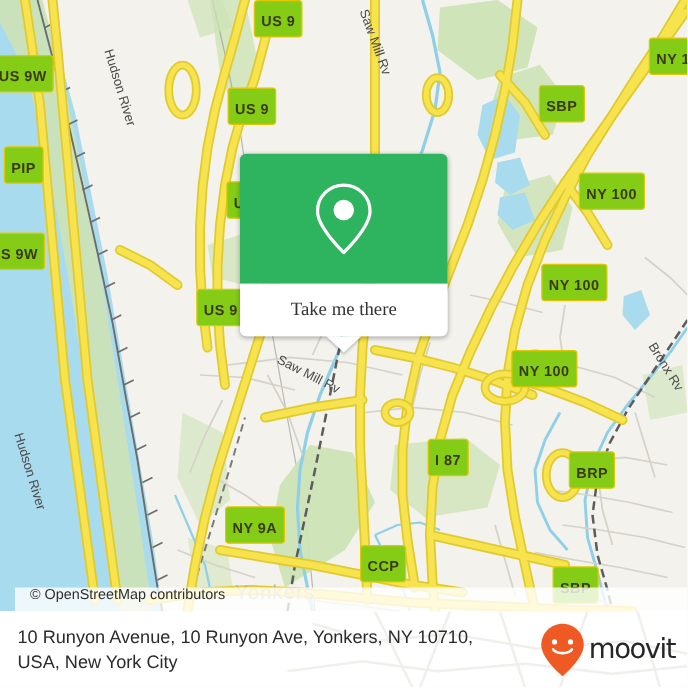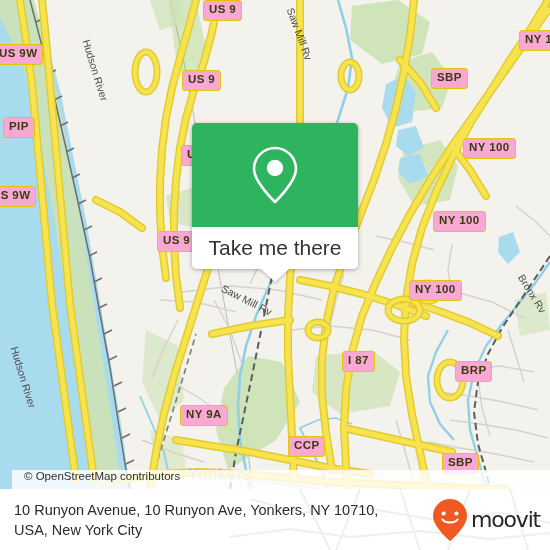--- a/index.html
+++ b/index.html
@@ -16,28 +16,28 @@
     position: absolute; left: 0; top: 0;
     width: 550px; height: 489px;
     background: #f3f2ec;
     overflow: hidden;
   }
   .map-svg { position: absolute; left: 0; top: 0; }
 
   
   .shield {
     position: absolute;
-    background: #f9a8d4;
+    background: #84cc16;
     border: 1.6px solid #e3c600;
     border-radius: 3px;
     color: #3a3a10;
     font-size: 11.5px;
     font-weight: bold;
     line-height: 1;
-    padding: 3px 5px 4px 5px;
+    padding: 12px 5px 4px 5px;
     letter-spacing: 0.4px;
     white-space: nowrap;
     font-family: "Liberation Sans", sans-serif;
   }
 
   
   .water-label {
     position: absolute;
     color: #4b4b4b;
     font-size: 10.5px;
@@ -74,22 +74,22 @@
     background: #ffffff;
     height: 42px;
     border-radius: 0 0 5px 5px;
     display: flex;
     align-items: center;
     justify-content: center;
     position: relative;
   }
   .card-cta {
     color: #333333;
-    font-size: 21px;
-    font-family: Liberation Sans, sans-serif;
+    font-size: 15px;
+    font-family: Liberation Serif, serif;
   }
   .card-tail {
     position: absolute;
     left: 50%; top: 100%;
     transform: translateX(-50%);
     width: 0; height: 0;
     border-left: 14px solid transparent;
     border-right: 14px solid transparent;
     border-top: 13px solid #ffffff;
     filter: drop-shadow(0 2px 1px rgba(0,0,0,0.18));

